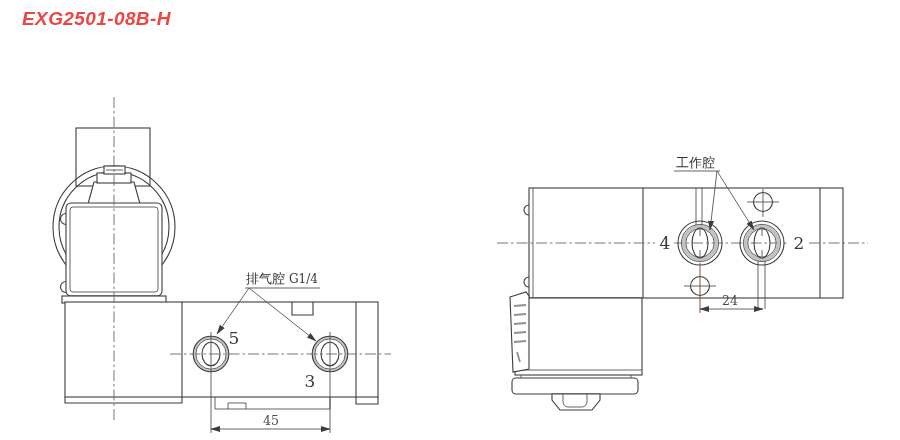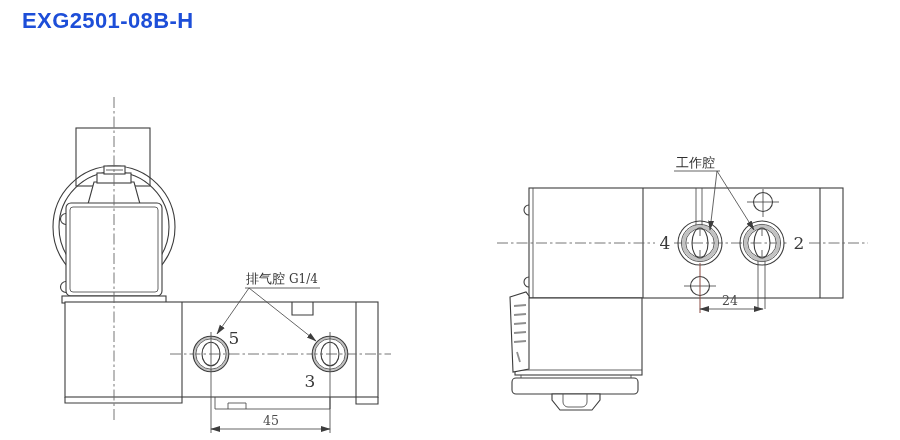--- a/index.html
+++ b/index.html
@@ -1,19 +1,19 @@
 <!DOCTYPE html>
 <html><head>
 <meta charset="utf-8">
 <style>
   html,body{margin:0;padding:0;background:#ffffff;}
   .canvas{position:relative;width:900px;height:440px;background:#ffffff;overflow:hidden;
           font-family:"Liberation Sans", sans-serif;}
-  .title{position:absolute;left:22px;top:8px;font-size:22px;font-weight:bold;color:#1d4ed8;
-         letter-spacing:.4px;font-family:"Liberation Sans", sans-serif;}
+  .title{position:absolute;left:22px;top:8px;font-size:19px;font-weight:bold;color:#ef4444;
+         letter-spacing:.4px;font-family:"Liberation Sans", sans-serif;font-style:italic;}
   svg{position:absolute;left:0;top:0;}
   svg text{font-family:"DejaVu Serif", serif;fill:#3a3a3a;}
   text.cjk{font-family:"DejaVu Sans", sans-serif;font-size:13px;fill:#2f2f2f;}
   text.num{font-size:17px;}
   text.dim{font-size:12.5px;fill:#4a4a4a;}
   text.spec{font-size:12px;}
   .ln{stroke:#3d3d3d;stroke-width:1.1;fill:none;}
   .lnf{stroke:#3d3d3d;stroke-width:1.1;fill:#ffffff;}
   .thin{stroke:#4a4a4a;stroke-width:.85;fill:none;}
   .cl{stroke:#666666;stroke-width:.9;fill:none;stroke-dasharray:11 3 2.5 3;}

